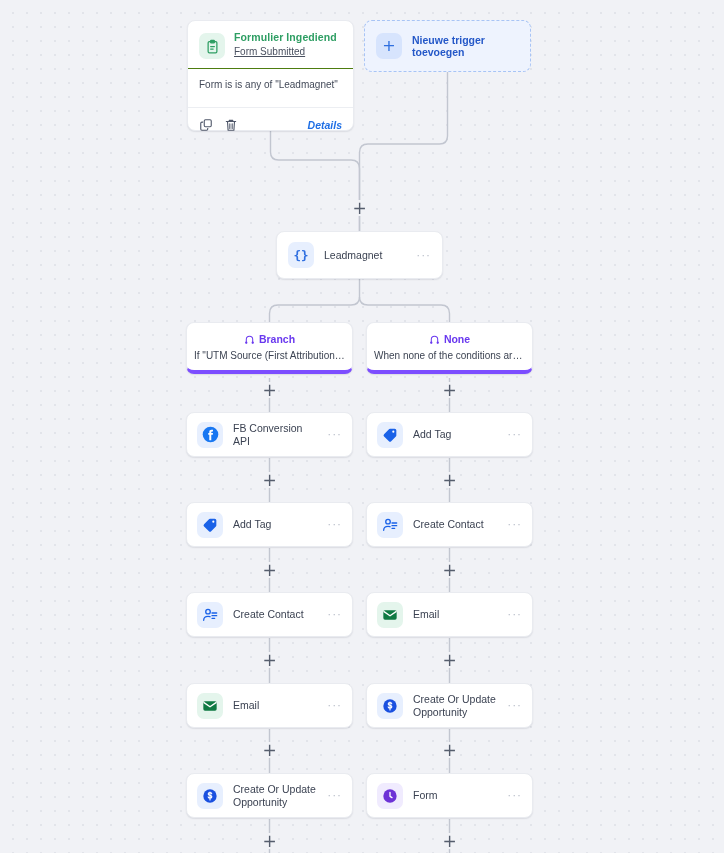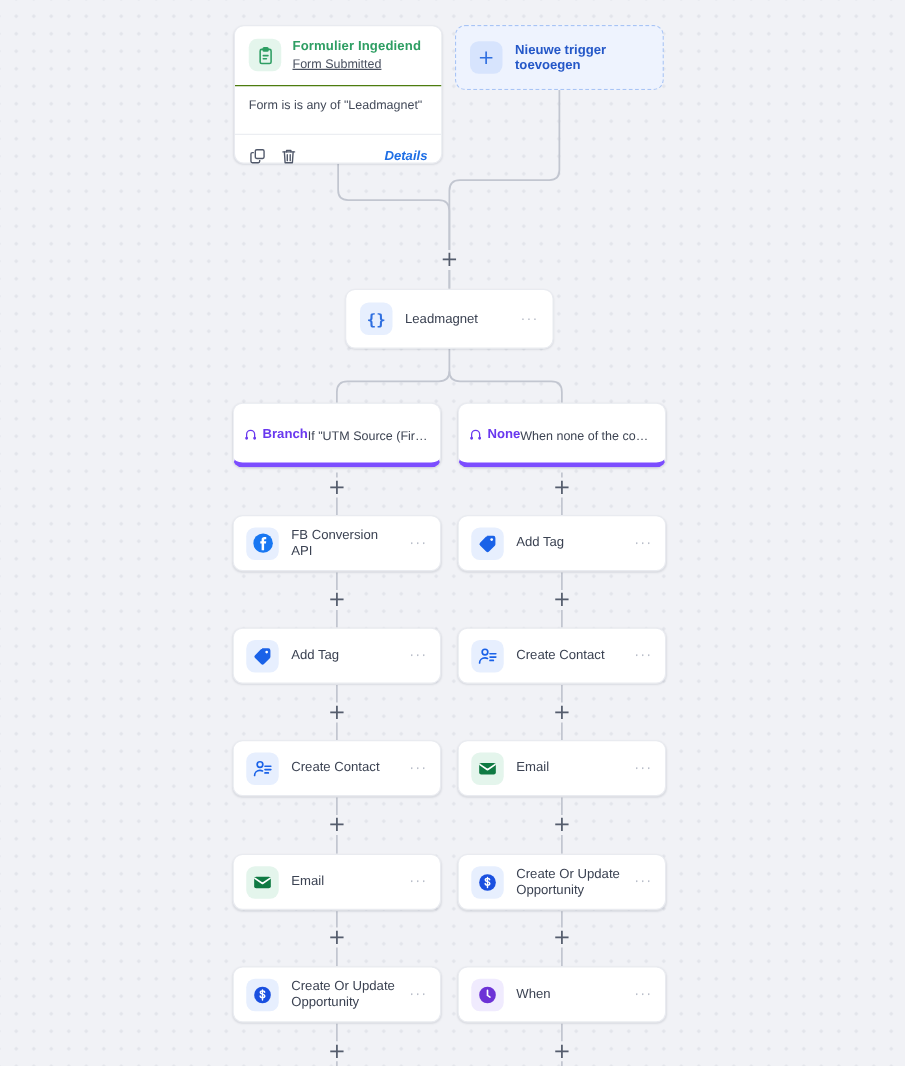--- a/index.html
+++ b/index.html
@@ -34,21 +34,21 @@
   .card {
     position: absolute;
     background: #ffffff;
     border: 1px solid #e9ebf0;
     border-radius: 8px;
     box-shadow: 0 1px 2px rgba(22,30,50,.06), 0 1px 1px rgba(22,30,50,.04);
   }
 
   
   .trigger { left: 187px; top: 20px; width: 167px; height: 111px; padding: 0; }
-  .trig-head { display: flex; align-items: flex-start; gap: 9px; padding: 10px 11px 9px 11px; }
+  .trig-head { display: flex; align-items: flex-end; gap: 9px; padding: 10px 11px 9px 11px; }
   .trig-title { color: #2e9e63; font-size: 10.5px; font-weight: bold; line-height: 13px; letter-spacing: .1px;}
   .trig-sub { color: #4a5160; font-size: 10px; line-height: 14px; margin-top: 1px; text-decoration: underline; }
   .trig-body {
     border-top: 1px solid #4d7c0f; border-bottom: 1px solid #eceef2;
     padding: 9px 11px 9px 11px; height: 40px;
     color: #434a59; font-size: 10px; line-height: 14px;
   }
   .trig-foot { display: flex; align-items: center; padding: 6px 11px 0 11px; height: 28px; }
   .trig-foot .sp { flex: 1; }
   .details { color: #1f6fe5; font-size: 10.5px; font-weight: bold; cursor: pointer; font-style: italic; }
@@ -76,21 +76,21 @@
   .t-green { background: #e4f5ec; }
   .t-purple{ background: #f0ebfe; }
 
   
   .condition { left: 276px; top: 231px; width: 167px; height: 48px; display: flex; align-items: center; padding: 0 11px; gap: 10px; }
   .condition .nm { color: #3b4252; font-size: 10.5px; flex: 1; }
 
   
   .branch {
     width: 167px; height: 52px; border-bottom: 4px solid #7c4dff;
-    display: flex; flex-direction: row; align-items: center; justify-content: center;
+    display: flex; flex-direction: column; align-items: center; justify-content: center;
     padding: 0 8px;
   }
   .branch .bt { display: flex; align-items: center; gap: 4px; color: #6938ef; font-size: 10.5px; font-weight: bold; }
   .branch .bs {
     color: #3d4453; font-size: 10px; margin-top: 5px; max-width: 151px;
     white-space: nowrap; overflow: hidden; text-overflow: ellipsis; text-align: center;
   }
 
   
   .action { width: 167px; height: 45px; display: flex; align-items: center; padding: 0 10px; gap: 10px; }
@@ -301,21 +301,21 @@
         <span class="nm">Create Or Update Opportunity</span>
         <span class="dots">···</span>
       </div>
       <div class="card action" style="left: 366px; top: 773px;">
         <span class="tile-i t-purple">
           <svg width="16" height="16" viewBox="0 0 24 24">
             <circle cx="12" cy="12" r="10" fill="#6d32d6"></circle>
             <path d="M12 6.5v6l3 2" stroke="#fff" stroke-width="2" fill="none" stroke-linecap="round" stroke-linejoin="round"></path>
           </svg>
         </span>
-        <span class="nm">When</span>
+        <span class="nm">Form</span>
         <span class="dots">···</span>
       </div>
       <div class="plus" style="left: 449.5px; top: 390px;">+</div>
       <div class="plus" style="left: 449.5px; top: 480px;">+</div>
       <div class="plus" style="left: 449.5px; top: 570px;">+</div>
       <div class="plus" style="left: 449.5px; top: 660px;">+</div>
       <div class="plus" style="left: 449.5px; top: 750px;">+</div>
       <div class="plus" style="left: 449.5px; top: 841px;">+</div>
     </div>
 </div>

